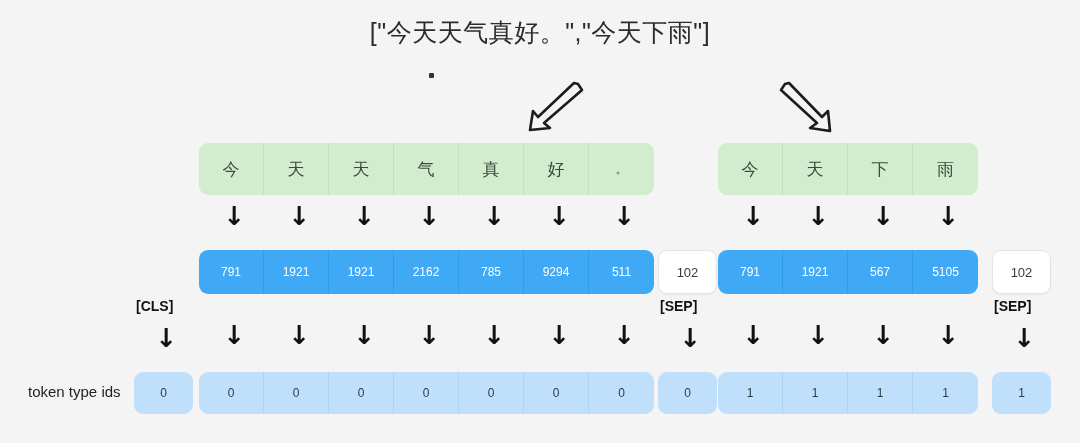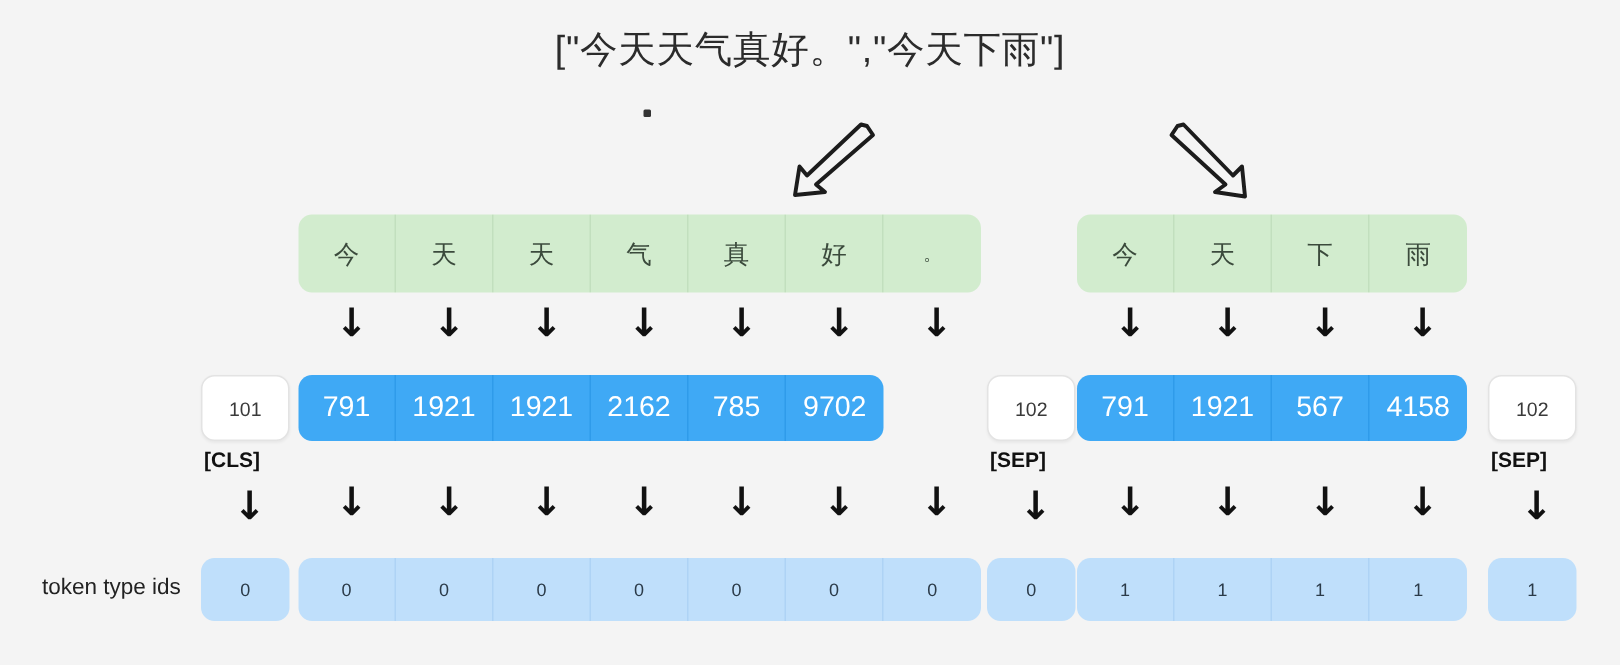--- a/index.html
+++ b/index.html
@@ -48,21 +48,21 @@
     color:#3b4a3c;font-size:17px;
     border-right:1px solid #c2dfbe;
     height:52px;
   }
   .green .cell:last-child{border-right:none;}
   .green .cell.punct{font-size:12px;}
 
   
   .blue{background:#3fa9f5;}
   .blue .cell{
-    color:#ffffff;font-size:19px;
+    color:#ffffff;font-size:12px;
     border-right:1px solid #2f9bea;
     height:44px;
   }
   .blue .cell:last-child{border-right:none;}
 
   
   .special{
     position:absolute;
     height:44px;
     background:#ffffff;
@@ -157,40 +157,40 @@
       <div class="darr" style="left: 418.5px; top: 203px;">↓</div>
       <div class="darr" style="left: 483.5px; top: 203px;">↓</div>
       <div class="darr" style="left: 548.5px; top: 203px;">↓</div>
       <div class="darr" style="left: 613.5px; top: 203px;">↓</div>
       <div class="darr" style="left: 742.5px; top: 203px;">↓</div>
       <div class="darr" style="left: 807.5px; top: 203px;">↓</div>
       <div class="darr" style="left: 872.5px; top: 203px;">↓</div>
       <div class="darr" style="left: 937.5px; top: 203px;">↓</div>
     </div>
 
-  <div class="special" id="cls-cell" style="left:134px;top:250px;width:59px;">101</div>
   <div class="cap" id="cls-cap" style="left:136px;top:298px;">[CLS]</div>
 
   <div class="group blue" id="blue-g0" style="left:199px;top:250px;">
       <div class="cell" style="width: 65px;">791</div>
       <div class="cell" style="width: 65px;">1921</div>
       <div class="cell" style="width: 65px;">1921</div>
       <div class="cell" style="width: 65px;">2162</div>
       <div class="cell" style="width: 65px;">785</div>
-      <div class="cell" style="width: 65px;">9702</div>
+      <div class="cell" style="width: 65px;">9294</div>
+      <div class="cell" style="width: 65px;">511</div>
     </div>
 
   <div class="special" id="sep1-cell" style="left:658px;top:250px;width:59px;">102</div>
   <div class="cap" id="sep1-cap" style="left:660px;top:298px;">[SEP]</div>
 
   <div class="group blue" id="blue-g1" style="left:718px;top:250px;">
       <div class="cell" style="width: 65px;">791</div>
       <div class="cell" style="width: 65px;">1921</div>
       <div class="cell" style="width: 65px;">567</div>
-      <div class="cell" style="width: 65px;">4158</div>
+      <div class="cell" style="width: 65px;">5105</div>
     </div>
 
   <div class="special" id="sep2-cell" style="left:992px;top:250px;width:59px;">102</div>
   <div class="cap" id="sep2-cap" style="left:994px;top:298px;">[SEP]</div>
 
   <div id="arrows-2">
       <div class="darr" style="left: 155.5px; top: 325px;">↓</div>
       <div class="darr" style="left: 223.5px; top: 322px;">↓</div>
       <div class="darr" style="left: 288.5px; top: 322px;">↓</div>
       <div class="darr" style="left: 353.5px; top: 322px;">↓</div>

